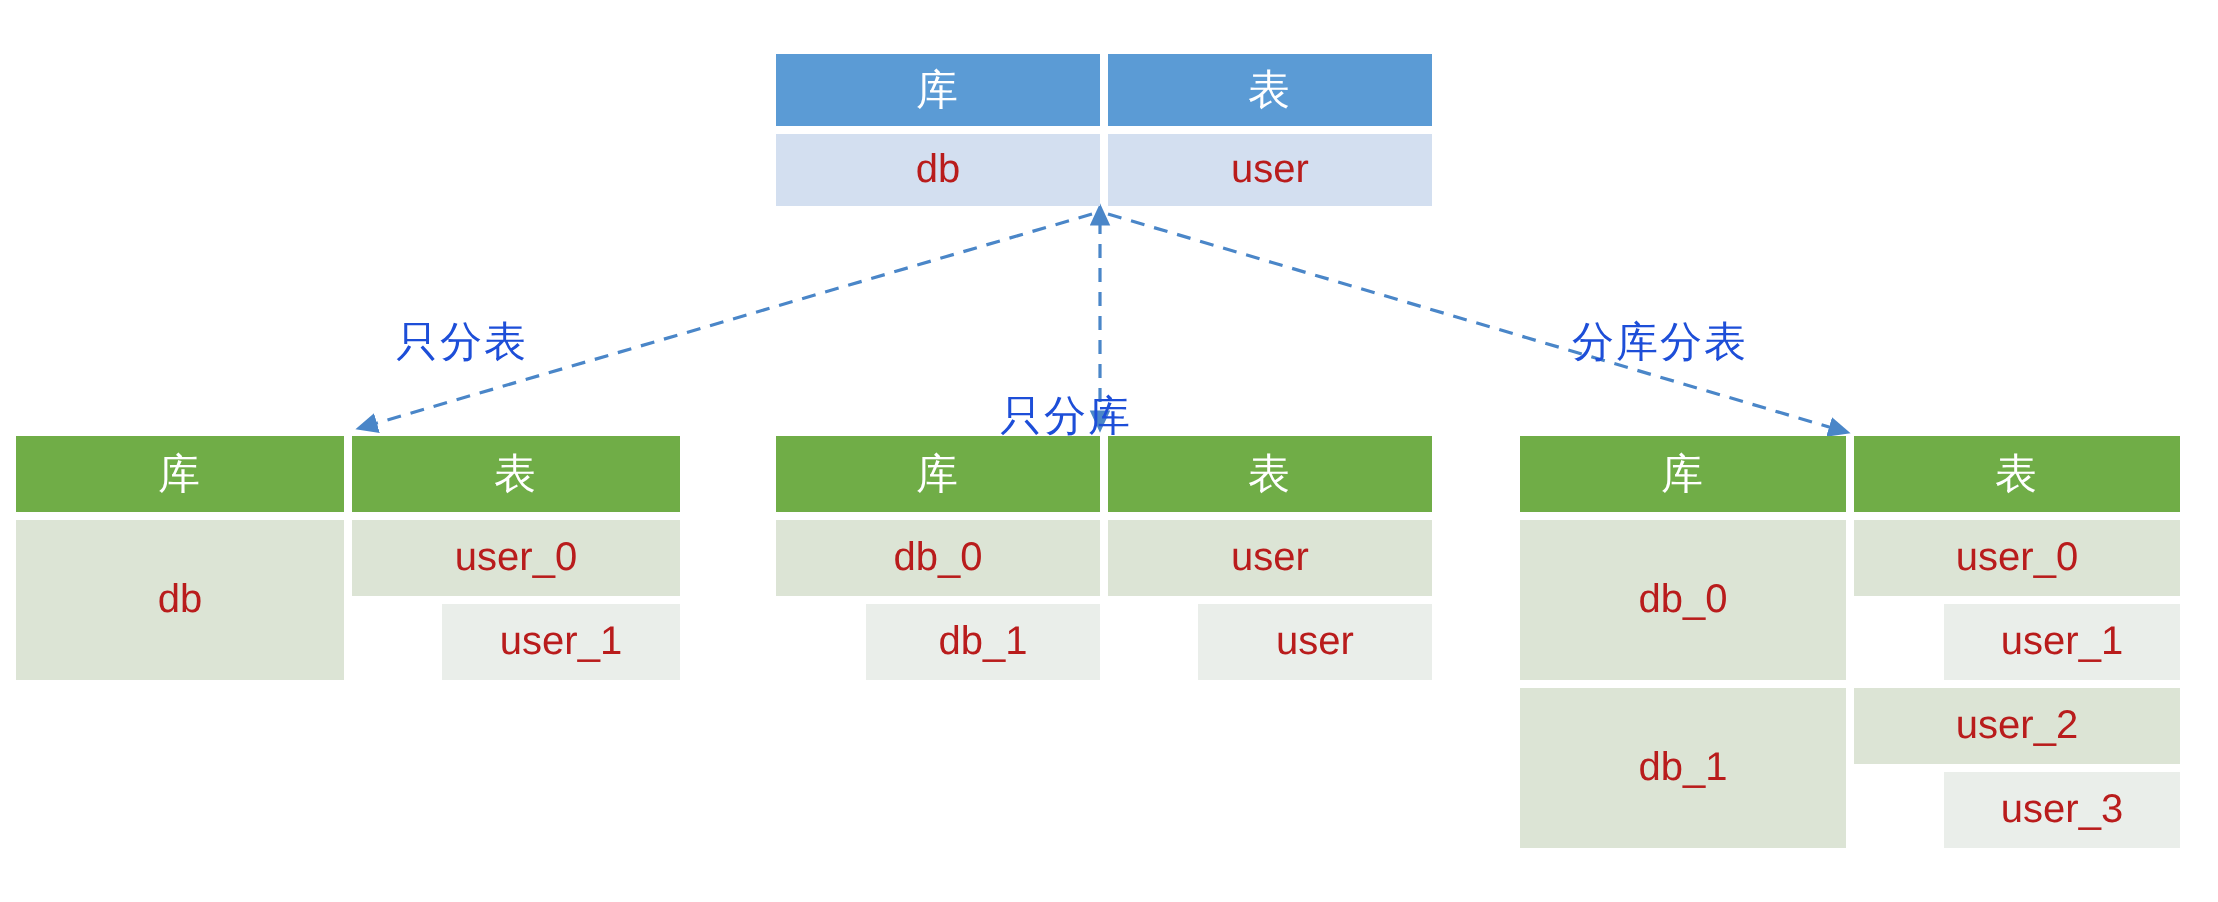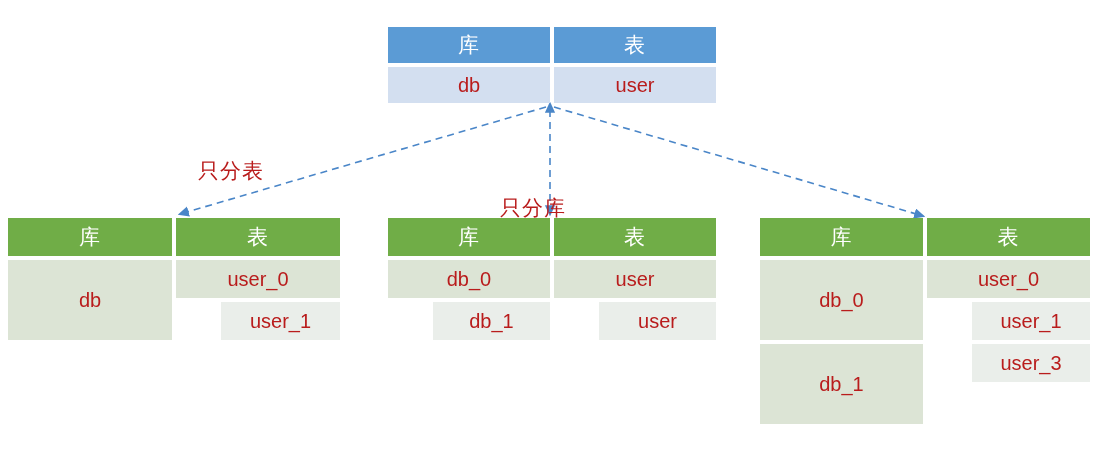--- a/index.html
+++ b/index.html
@@ -97,21 +97,21 @@
     grid-template-columns: 163px 163px;
     grid-template-rows: 38px 38px 38px 38px 38px;
   }
   #table-split-both .merged-a { grid-row: 2 / span 2; }
   #table-split-both .merged-b { grid-row: 4 / span 2; }
 
   
   .caption {
     position: absolute;
     font-size: 21px;
-    color: #b91c1c;
+    color: #1d4ed8;
     white-space: nowrap;
     letter-spacing: 1px;
   }
   #caption-split-table { left: 198px; top: 157px; }
   #caption-split-db    { left: 500px; top: 146px; margin-top: 48px; }
   #caption-split-both  { left: 786px; top: 157px; }
 
   #arrows {
     position: absolute;
     left: 0; top: 0;
@@ -146,20 +146,21 @@
     <div class="cell hdr hdr-blue">库</div>
     <div class="cell hdr hdr-blue">表</div>
     <div class="cell data row-blue">db</div>
     <div class="cell data row-blue">user</div>
   </div>
 
   <div class="caption" id="caption-split-table">只分表</div>
 
   <div class="caption" id="caption-split-db">只分库</div>
 
+  <div class="caption" id="caption-split-both">分库分表</div>
 
   <div class="tbl gap" id="table-split-table">
     <div class="cell hdr hdr-green">库</div>
     <div class="cell hdr hdr-green">表</div>
 
     <div class="cell data row-dark merged">db</div>
 
     <div class="cell data row-dark">user_0</div>
     <div class="cell data row-light">user_1</div>
   </div>
@@ -177,16 +178,17 @@
 
   <div class="tbl gap" id="table-split-both">
     <div class="cell hdr hdr-green">库</div>
     <div class="cell hdr hdr-green">表</div>
 
     <div class="cell data row-dark merged-a">db_0</div>
     <div class="cell data row-dark">user_0</div>
     <div class="cell data row-light">user_1</div>
 
     <div class="cell data row-dark merged-b">db_1</div>
+    <div class="cell data row-dark">user_2</div>
     <div class="cell data row-light">user_3</div>
   </div>
 
 </div>
 
 </body></html>

